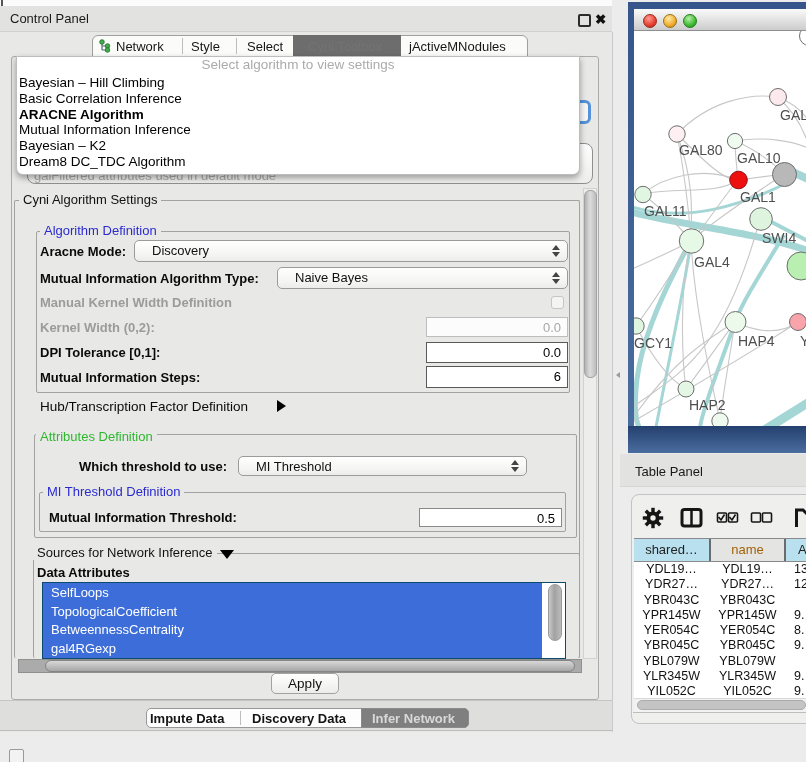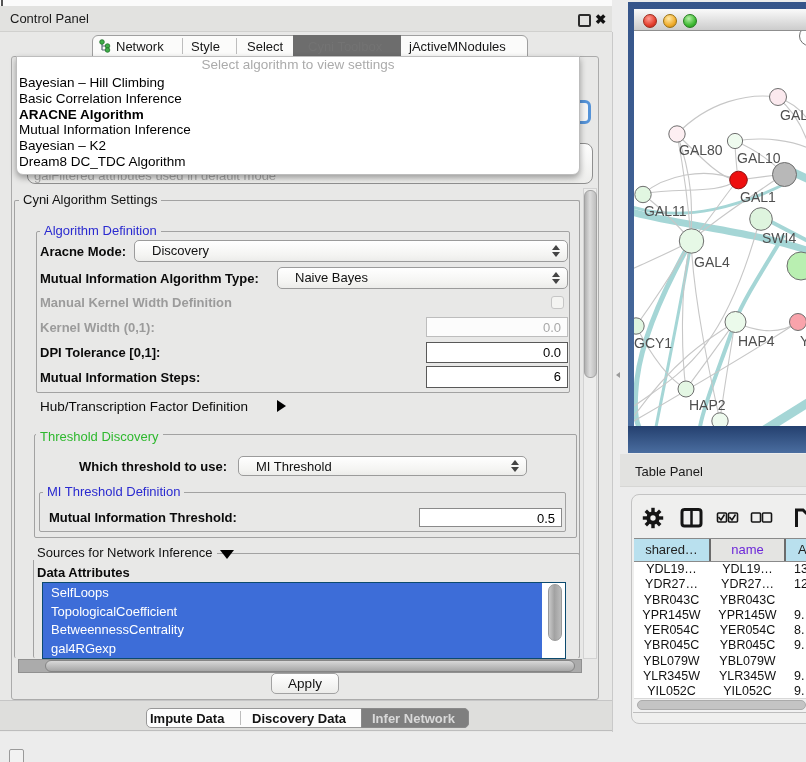--- a/index.html
+++ b/index.html
@@ -71,32 +71,32 @@
       <span class="t">Discovery</span>
       <span class="updn"></span>
     </div>
   <div class="lbl b" style="left:40px;top:271px;">Mutual Information Algorithm Type:</div>
   <div class="combo" style="left:277px;top:267px;width:291px;height:22px;">
       <span class="t">Naive Bayes</span>
       <span class="updn"></span>
     </div>
   <div class="lbl b dis" style="left:40px;top:295px;">Manual Kernel Width Definition</div>
   <div class="ab" style="left:551px;top:296px;width:13px;height:13px;background:#f4f4f2;border:1px solid #c6c6c6;border-radius:3px;box-sizing:border-box;"></div>
-  <div class="lbl b dis" style="left:40px;top:320px;">Kernel Width (0,1):</div>
+  <div class="lbl b dis" style="left:40px;top:320px;">Kernel Width (0,2):</div>
   <div class="tf" style="left:426px;top:317px;width:142px;height:20px;border-color:#bdbdbd;color:#a8a8a8;background:#fcfcfc;">0.0</div>
   <div class="lbl b" style="left:40px;top:345px;">DPI Tolerance [0,1]:</div>
   <div class="tf" style="left:426px;top:342px;width:142px;height:21px;">0.0</div>
   <div class="lbl b" style="left:40px;top:370px;">Mutual Information Steps:</div>
   <div class="tf" style="left:426px;top:366px;width:142px;height:22px;">6</div>
 
   <div class="lbl" style="left:40px;top:399px;font-size:13.5px;">Hub/Transcription Factor Definition</div>
   <div class="ab" style="left:277px;top:400px;width:0;height:0;border-top:6px solid transparent;border-bottom:6px solid transparent;border-left:9px solid #000;"></div>
 
   <div class="grp" style="left:34px;top:434px;width:543px;height:104px;"></div>
-  <div class="glab" style="left:36px;top:430px;color:#2eb82e;">Threshold Discovery</div>
+  <div class="glab" style="left:36px;top:430px;color:#2eb82e;">Attributes Definition</div>
   <div class="lbl b" style="left:79px;top:459px;">Which threshold to use:</div>
   <div class="combo" style="left:238px;top:456px;width:289px;height:20px;">
       <span class="t">MI Threshold</span>
       <span class="updn"></span>
     </div>
 
   <div class="grp" style="left:39px;top:492px;width:527px;height:40px;"></div>
   <div class="glab" style="left:43px;top:485px;color:#2a2ad0;">MI Threshold Definition</div>
   <div class="lbl b" style="left:49px;top:510px;">Mutual Information Threshold:</div>
   <div class="tf" style="left:419px;top:508px;width:143px;height:19px;border-color:#8a8a8a;">0.5</div>
@@ -237,21 +237,21 @@
       <rect x="111.5" y="8" width="9" height="9" rx="1" stroke-width="1.6"></rect>
       <rect x="122.5" y="8" width="9" height="9" rx="1" stroke-width="1.6"></rect>
       <path d="M78.5 12 l2.5 3 l3.5 -5.5" stroke-width="1.6"></path>
       <path d="M89.5 12 l2.5 3 l3.5 -5.5" stroke-width="1.6"></path>
       <path d="M156.5 22 v-17 h6.5 l6 6 v11" stroke-width="3"></path>
     </g>
   </svg>
 
   <div class="ab" style="left:634px;top:538px;width:172px;height:24px;border-top:1px solid #8a8a8a;border-bottom:1px solid #8a8a8a;box-sizing:border-box;">
     <div style="position:absolute;left:0;top:0;width:75px;height:22px;background:#b9e0ee;border-right:2px solid #6b6b6b;text-align:center;font-size:13px;color:#222;line-height:22px;">shared…</div>
-    <div style="position:absolute;left:77px;top:0;width:73px;height:22px;background:#e4e4e2;border-right:2px solid #6b6b6b;text-align:center;font-size:13px;color:#6d28d9;line-height:22px;">name</div>
+    <div style="position:absolute;left:77px;top:0;width:73px;height:22px;background:#e4e4e2;border-right:2px solid #6b6b6b;text-align:center;font-size:13px;color:#a16207;line-height:22px;">name</div>
     <div style="position:absolute;left:152px;top:0;width:20px;height:22px;background:#b9e0ee;font-size:13px;color:#222;line-height:22px;padding-left:12px;">A</div>
   </div>
 
   <div class="ab" style="left:634px;top:562px;width:172px;height:137px;background:#ffffff;overflow:hidden;padding-top:3px;box-sizing:border-box;">
     <div style="position:absolute;left:0;top:0;width:75px;text-align:center;font-size:12.5px;color:#111;line-height:15.3px;">YDL19…<br>YDR27…<br>YBR043C<br>YPR145W<br>YER054C<br>YBR045C<br>YBL079W<br>YLR345W<br>YIL052C</div>
     <div style="position:absolute;left:77px;top:0;width:73px;text-align:center;font-size:12.5px;color:#111;line-height:15.3px;">YDL19…<br>YDR27…<br>YBR043C<br>YPR145W<br>YER054C<br>YBR045C<br>YBL079W<br>YLR345W<br>YIL052C</div>
     <div style="position:absolute;left:160px;top:0;width:20px;font-size:12.5px;color:#111;line-height:15.3px;">13<br>12<br>&nbsp;<br>9.<br>8.<br>9.<br>&nbsp;<br>9.<br>9.</div>
   </div>
 
   <div class="ab" style="left:634px;top:698px;width:172px;height:14px;background:#f2f2f2;border-top:1px solid #d8d8d8;"></div>

